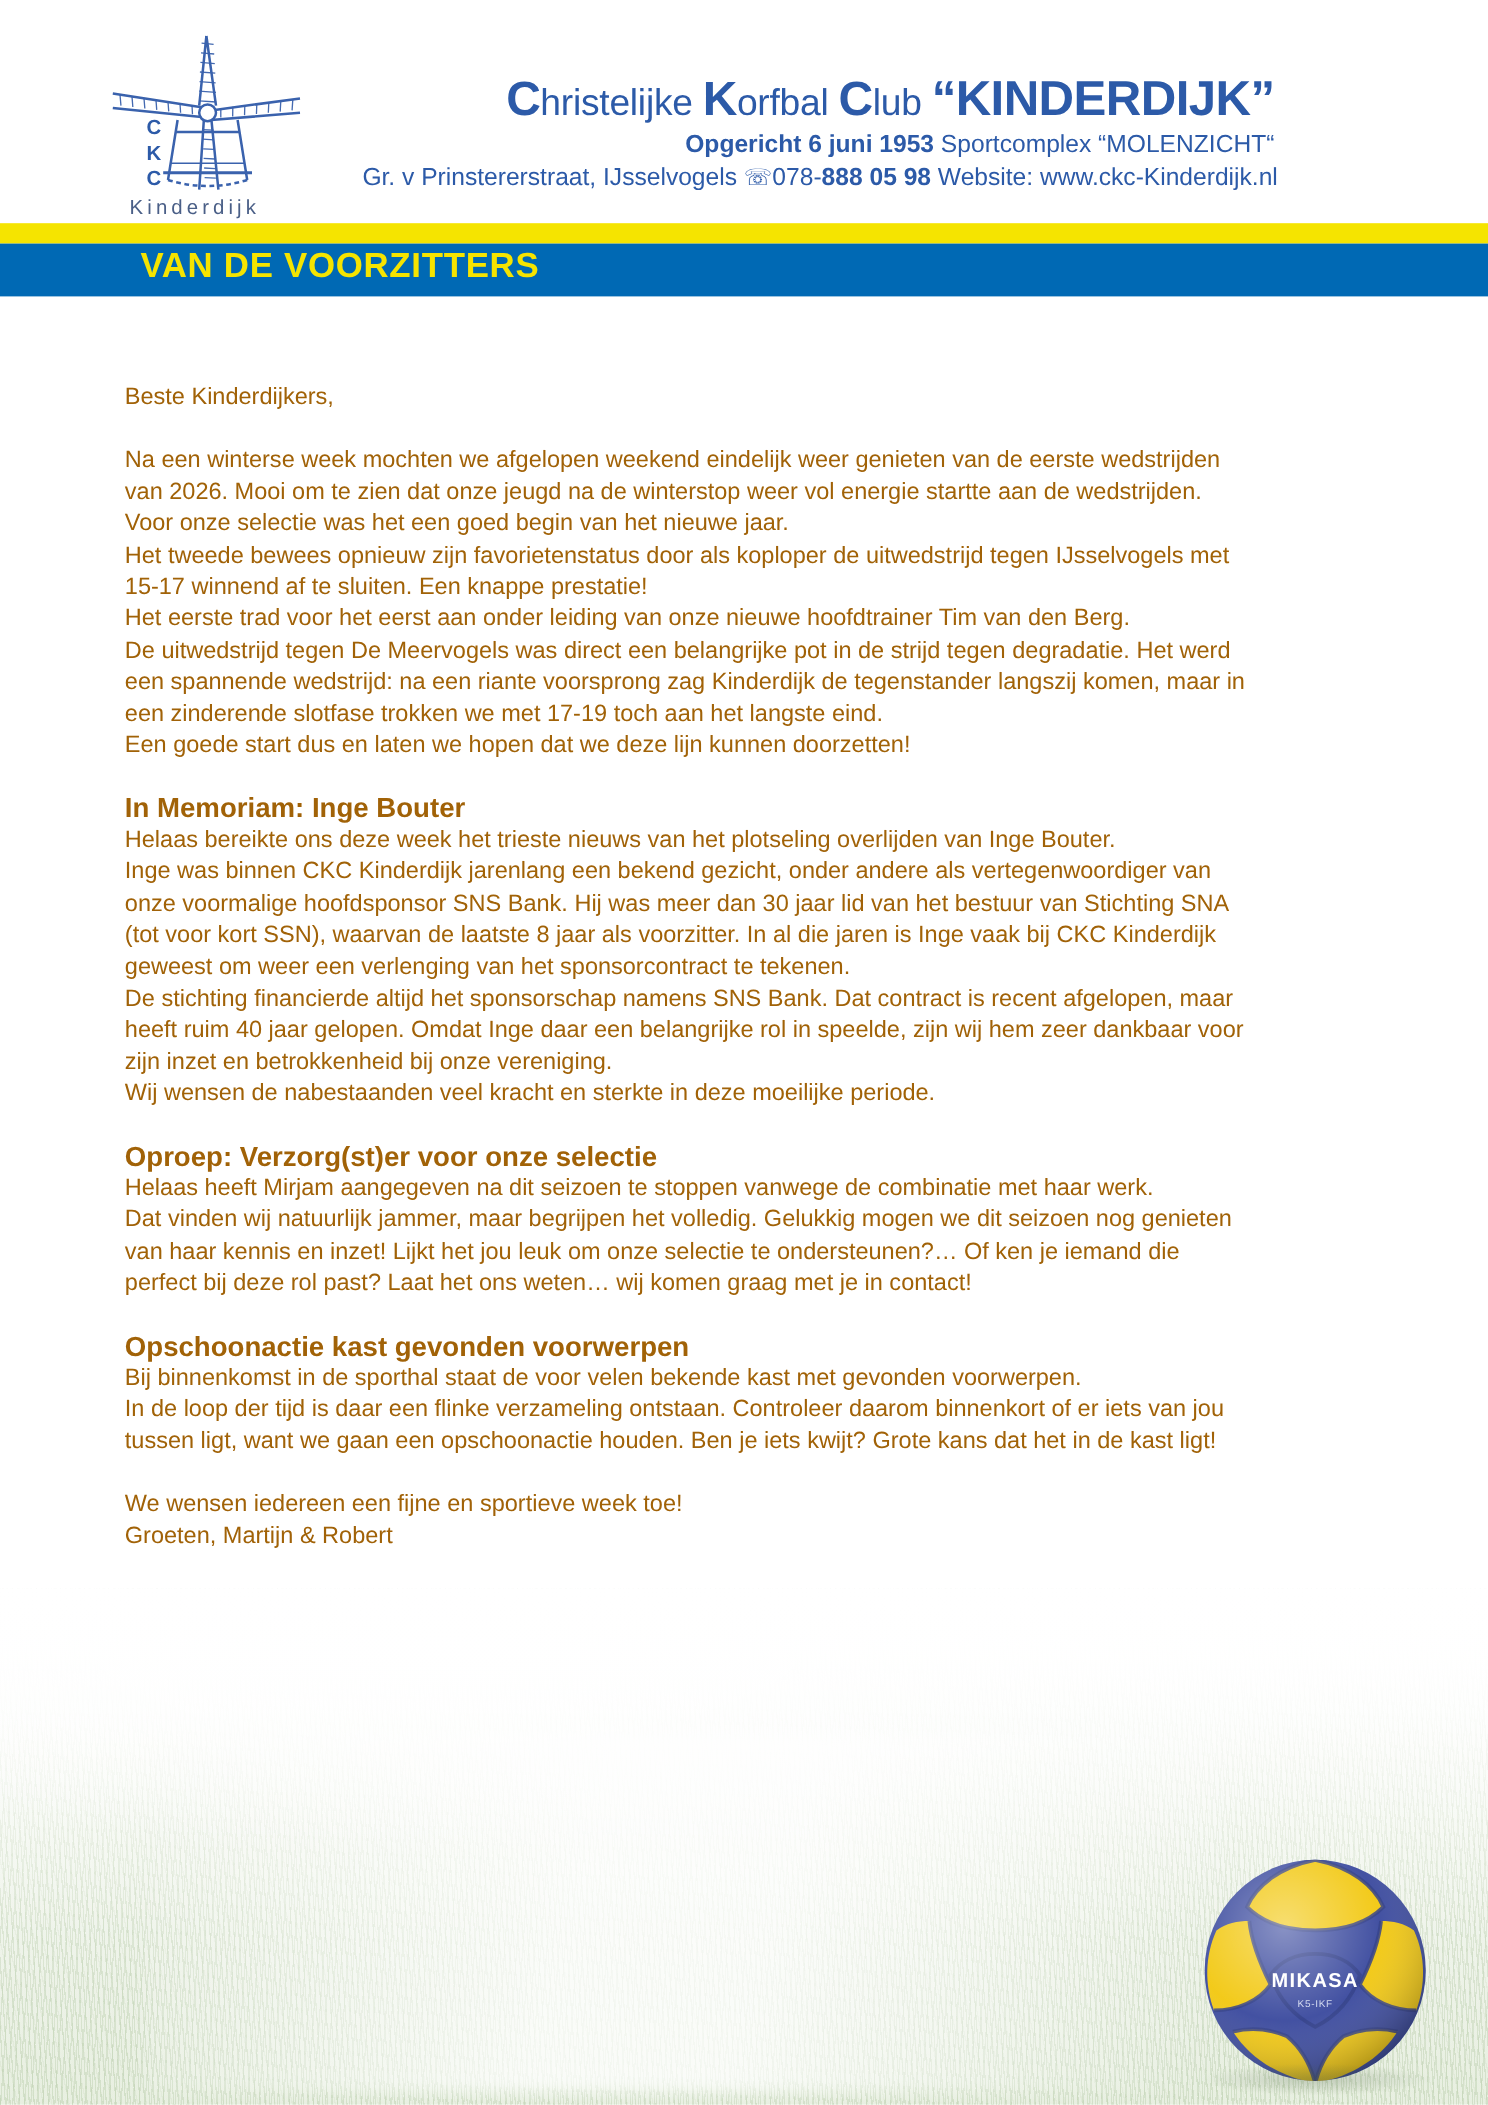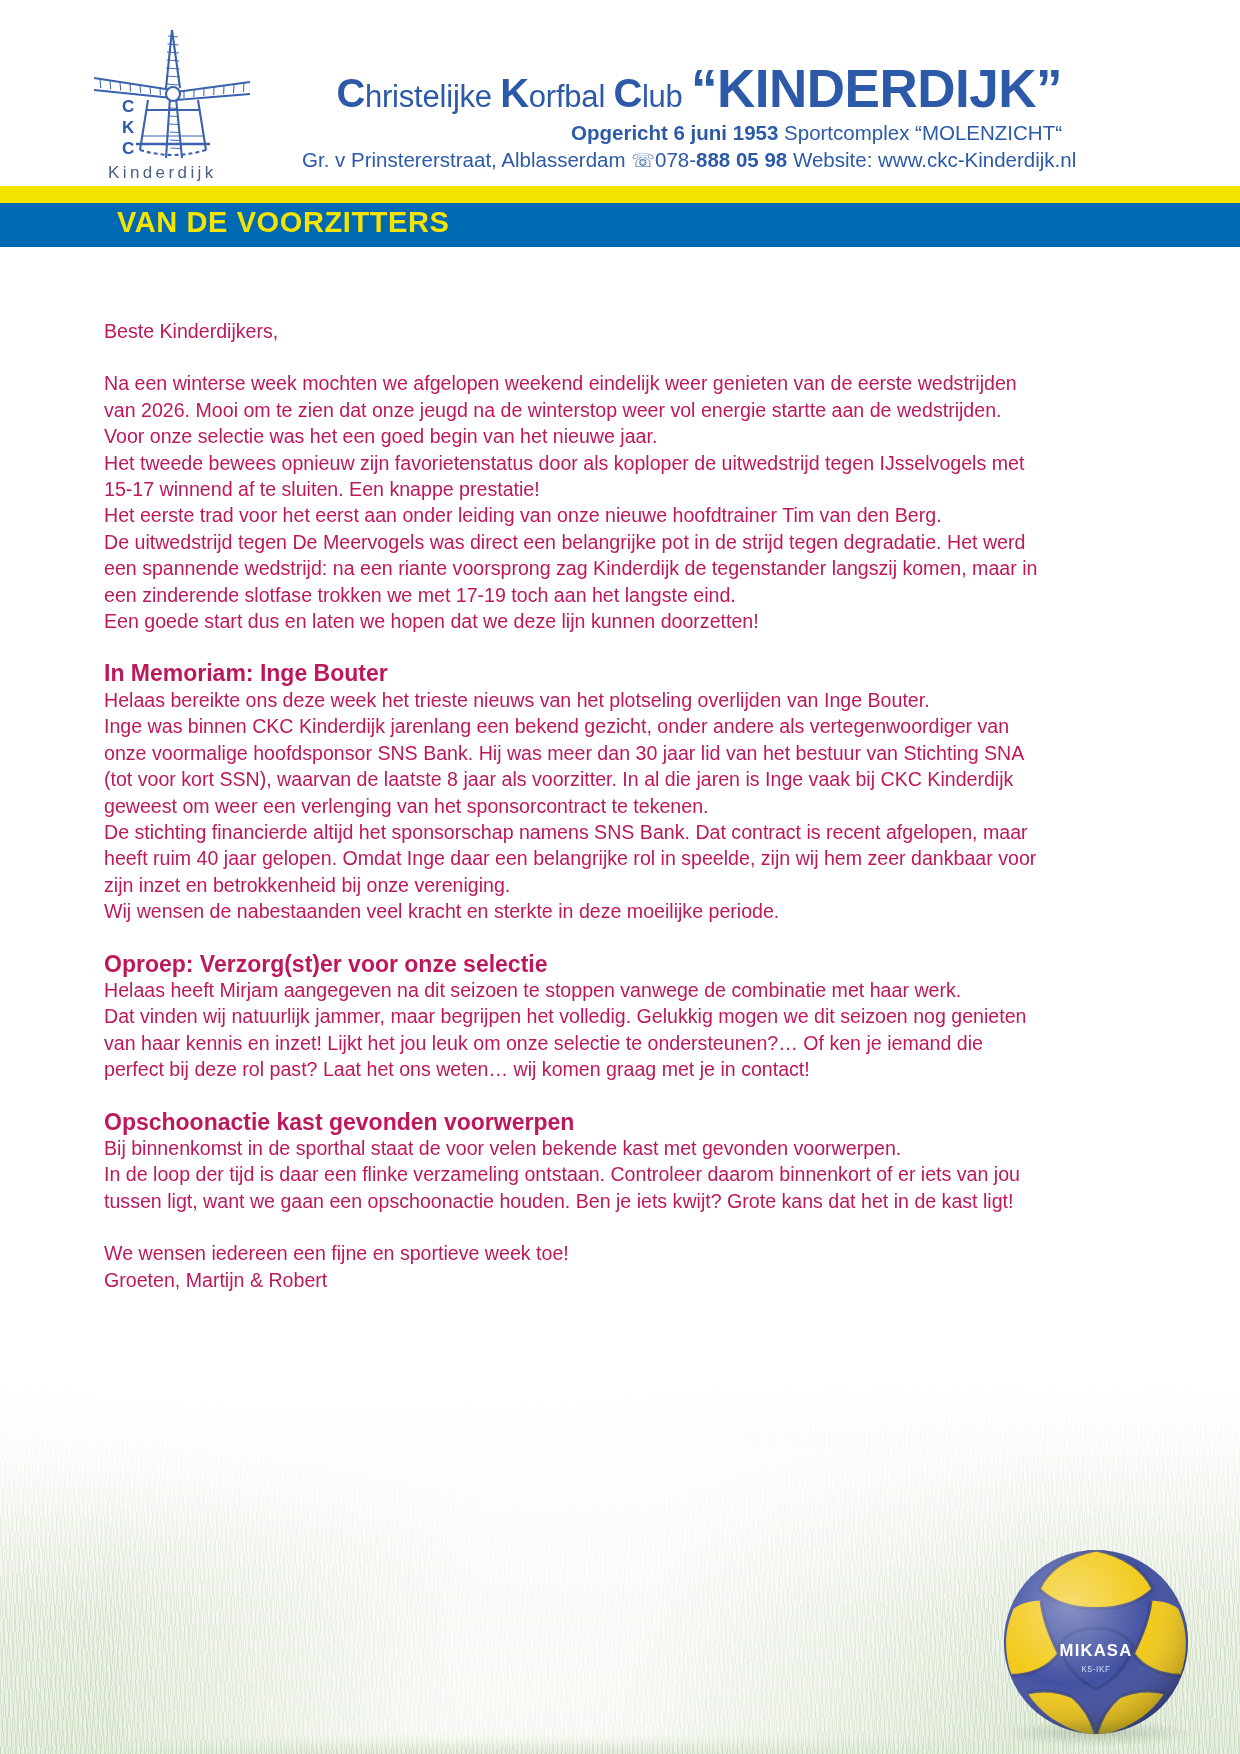--- a/index.html
+++ b/index.html
@@ -64,21 +64,21 @@
     margin-bottom: 6px;
     text-align: right;
   }
   #club-title .cap {
     font-size: 40px; font-weight: bold; letter-spacing: -0.5px;
   }
   #club-title .rest {
     font-size: 31px; font-weight: normal; letter-spacing: -0.2px;
   }
   #club-title .kinderdijk {
-    font-size: 53px; font-weight: bold; letter-spacing: -0.5px;
+    font-size: 41px; font-weight: bold; letter-spacing: -0.5px;
   }
   #founded-line {
     font-size: 20.5px;
     line-height: 1.15;
     white-space: nowrap;
     margin-bottom: 3px;
   }
   #founded-line .b { font-weight: bold; }
   #address-line {
     font-size: 20.5px;
@@ -113,21 +113,21 @@
     white-space: nowrap;
     margin-left: 16px;
   }
 
   
   #content {
     position: absolute;
     left: 104px; top: 318px;
     width: 940px;
     z-index: 4;
-    color: #be185d;
+    color: #a16207;
     font-family: "Liberation Sans", sans-serif;
     font-size: 19.6px;
     line-height: 26.4px;
   }
   #content .para { margin: 0 0 0 0; }
   #content .gap { height: 26px; }
   #content .line { white-space: normal; }
   #content h3.sec-head {
     margin: 0;
     font-size: 23px;
@@ -234,21 +234,21 @@
   </div>
 
   <div id="masthead">
     <div id="club-title">
       <span class="cap">C</span><span class="rest">hristelijke </span><span class="cap">K</span><span class="rest">orfbal </span><span class="cap">C</span><span class="rest">lub </span><span class="kinderdijk">“KINDERDIJK”</span>
     </div>
     <div id="founded-line">
       <span class="b">Opgericht 6 juni 1953</span><span> Sportcomplex “MOLENZICHT“</span>
     </div>
     <div id="address-line">
-      <span>Gr. v Prinstererstraat, Alblasserdam </span><span id="phone-glyph">☏</span><span>078-</span><span class="b">888 05 98</span><span> Website: www.ckc-Kinderdijk.nl</span>
+      <span>Gr. v Prinstererstraat, IJsselvogels </span><span id="phone-glyph">☏</span><span>078-</span><span class="b">888 05 98</span><span> Website: www.ckc-Kinderdijk.nl</span>
     </div>
   </div>
 </div>
 
 <div id="yellow-rule"></div>
 <div id="blue-banner"></div>
 <div id="banner-title">VAN DE VOORZITTERS</div>
 
 <div id="content">
 

